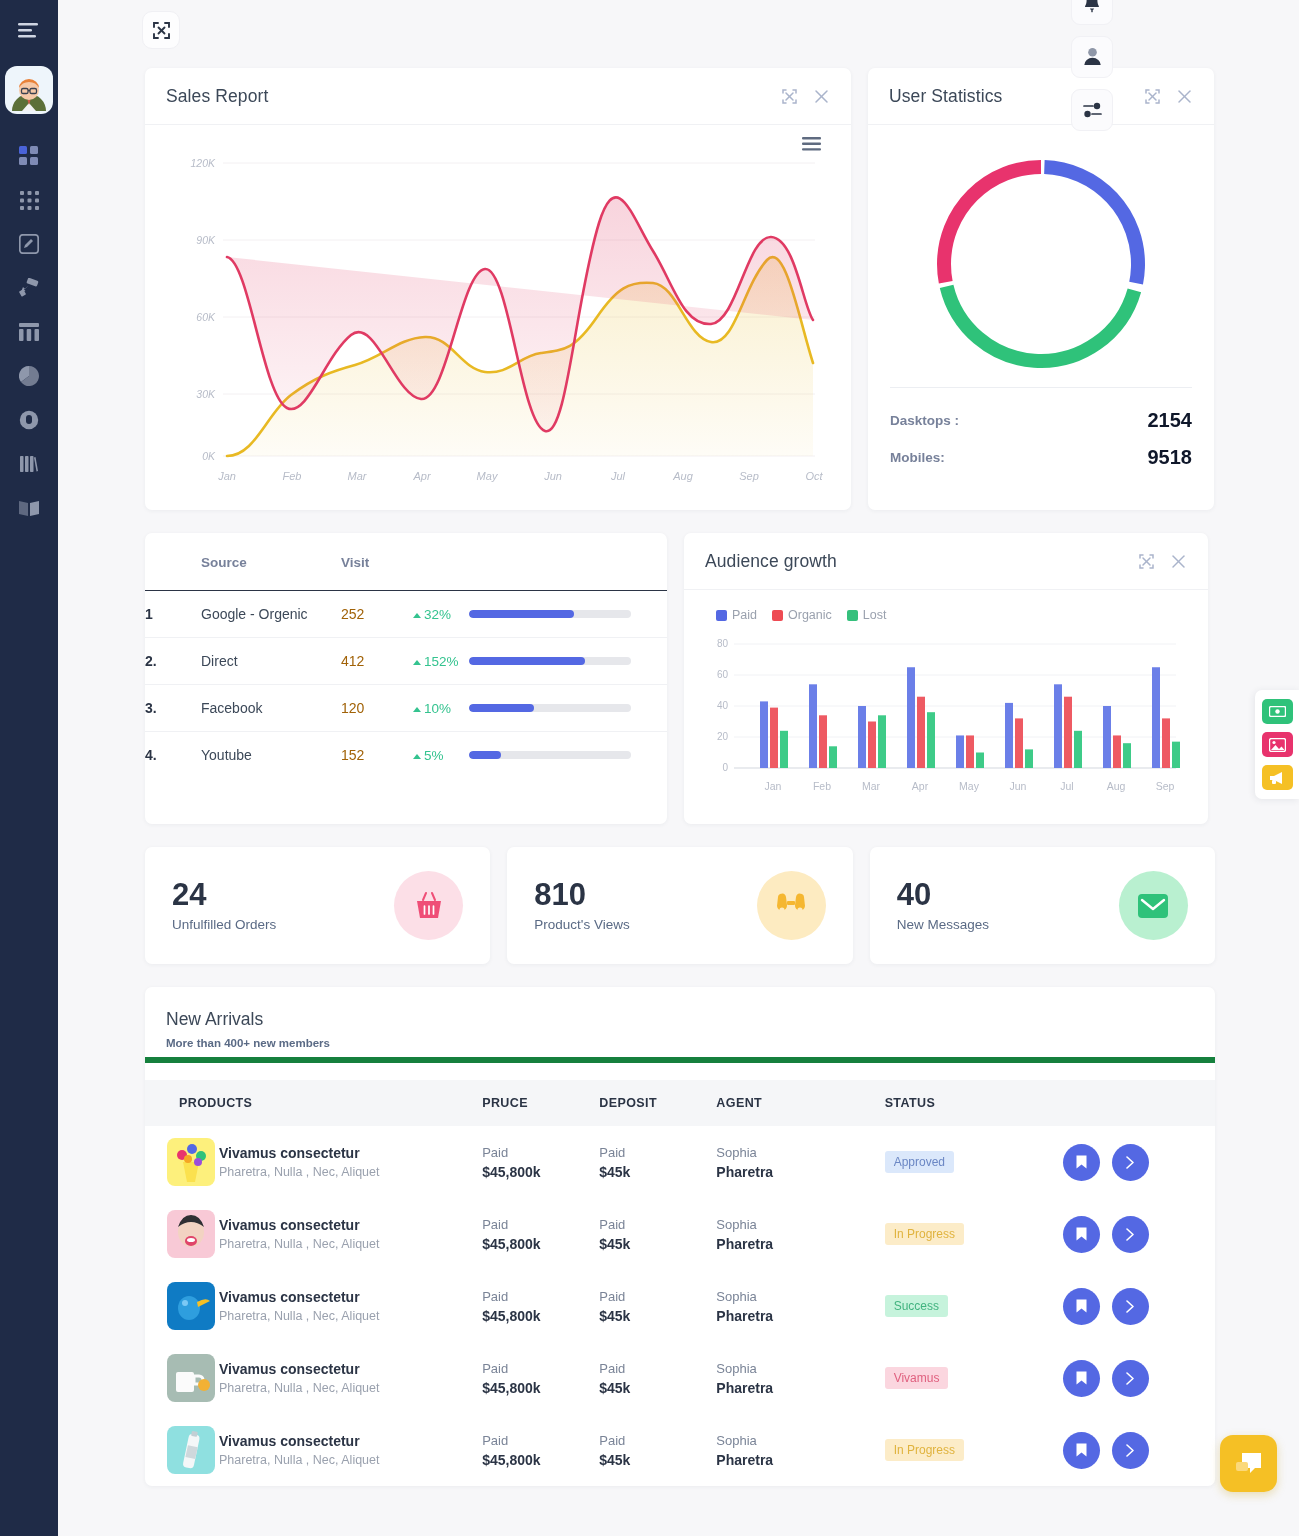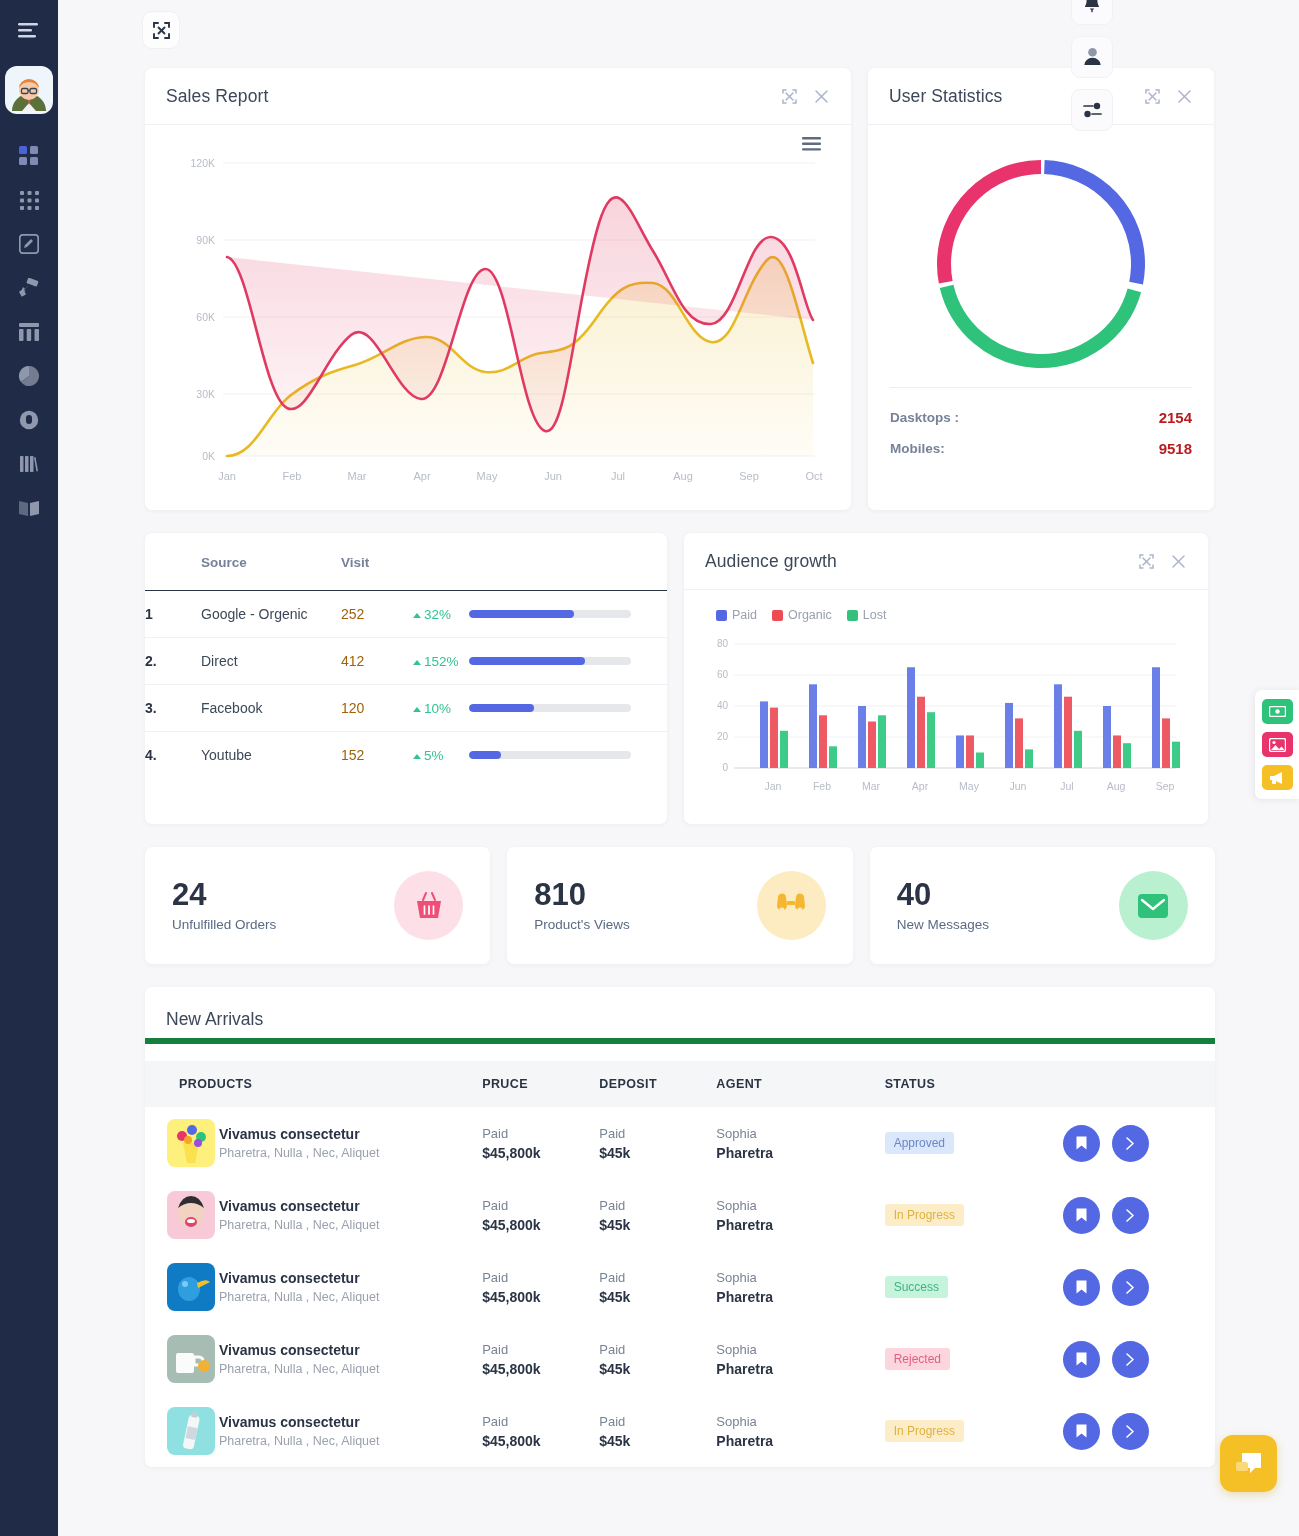--- a/index.html
+++ b/index.html
@@ -85,31 +85,31 @@
   .card-head {
     height: 57px; display: flex; align-items: center;
     padding: 0 21px; border-bottom: 1px solid #f0f1f4;
   }
   .card-title { font-size: 17.5px; font-weight: 400; color: #3c4858; letter-spacing: .1px; }
   .card-actions { margin-left: auto; display: flex; align-items: center; gap: 14px; }
   .ca-btn { cursor: pointer; display: flex; align-items: center; justify-content: center; width: 18px; height: 18px; }
 
   
   .sales-card { width: 706px; }
-  .sales-body { position: relative; height: 385px; padding: 16px 10px 0 10px; }
+  .sales-body { position: relative; height: 385px; padding: 16px 10px 0 10px; font-style: italic; }
   .chart-menu { position: absolute; right: 30px; top: 12px; cursor: pointer; }
 
   
   .user-card { width: 346px; }
   .user-body { padding: 24px 22px 18px 22px; }
   .donut-wrap { display: flex; justify-content: center; padding: 6px 0 14px; }
   .stats-list { border-top: 1px solid #eceef2; padding-top: 14px; }
   .stat-row { display: flex; align-items: center; padding: 7px 0; }
   .stat-label { font-size: 13.5px; font-weight: bold; color: #77819a; }
-  .stat-val { margin-left: auto; font-size: 15px; font-weight: bold; color: #b91c1c; }
+  .stat-val { margin-left: auto; font-size: 20px; font-weight: bold; color: #0f172a; }
 
   
   .traffic-card { width: 522px; }
   .tt-table { width: 100%; border-collapse: collapse; }
   .tt-table th {
     text-align: left; font-size: 13.5px; font-weight: bold; color: #77819a;
     padding: 22px 0 20px; border-bottom: 1.6px solid #2b3445;
   }
   .tt-table th.c0 { width: 56px; padding-left: 20px; }
   .tt-table th.c1 { width: 140px; }
@@ -712,20 +712,21 @@
           <rect x="1" y="1" width="30" height="24" rx="4" fill="#2fc27a"></rect>
           <path d="M5 7 L16 16 L27 7" fill="none" stroke="#fff" stroke-width="2.4" stroke-linecap="round" stroke-linejoin="round"></path>
         </svg>
       </div>
     </div>
   </div>
 
   <div class="card arrivals-card">
     <div class="arr-head">
       <div class="arr-title">New Arrivals</div>
+      <div class="arr-sub">More than 400+ new members</div>
     </div>
 
     <table class="arr-table">
       <thead>
         <tr>
           <th style="width:340px">PRODUCTS</th>
           <th style="width:118px">PRUCE</th>
           <th style="width:118px">DEPOSIT</th>
           <th style="width:170px">AGENT</th>
           <th style="width:180px">STATUS</th>
@@ -905,21 +906,21 @@
           </td>
           <td>
             <div class="cell-top">Paid</div>
             <div class="cell-bot">$45k</div>
           </td>
           <td>
             <div class="cell-top">Sophia</div>
             <div class="cell-bot">Pharetra</div>
           </td>
           <td>
-            <span class="badge" style="background:#fbd6df;color:#e0607f">Rejected</span>
+            <span class="badge" style="background:#fbd6df;color:#e0607f">Vivamus</span>
           </td>
           <td>
             <div class="act-wrap">
               <div class="act-btn">
                 <svg width="11" height="14" viewBox="0 0 11 14">
                   <path d="M0.5 0.5 h10 v13 l-5 -4 l-5 4 Z" fill="#fff"></path>
                 </svg>
               </div>
               <div class="act-btn">
                 <svg width="13" height="13" viewBox="0 0 13 13">

